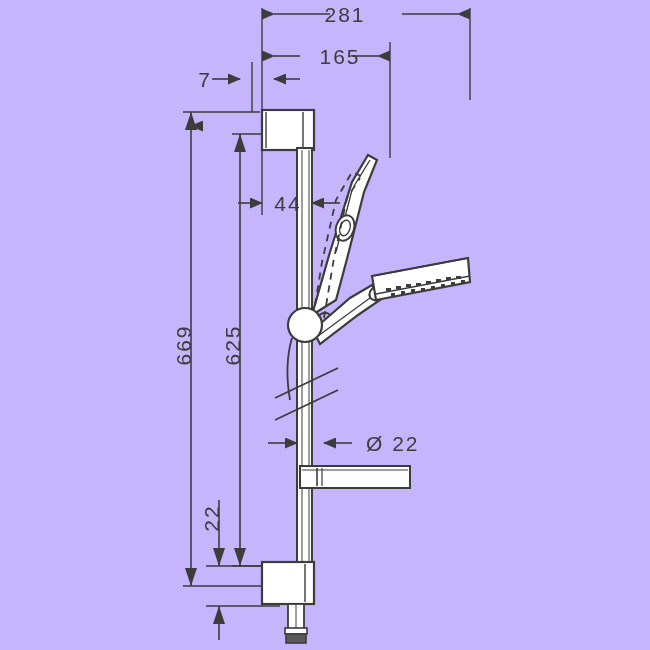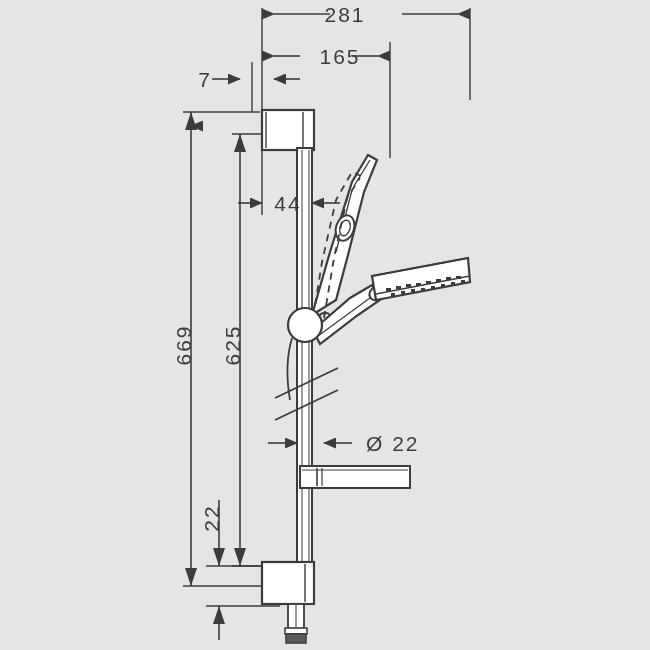--- a/index.html
+++ b/index.html
@@ -1,20 +1,20 @@
 <!DOCTYPE html>
 <html><head>
 <meta charset="utf-8">
 <style>
   html,body{margin:0;padding:0;background:#ffffff;}
   body{
     font-family:"Liberation Sans", sans-serif;
     width:650px;height:650px;overflow:hidden;
   }
-  #stage{position:relative;width:650px;height:650px;background:#e5e5e5;}
+  #stage{position:relative;width:650px;height:650px;background:#c4b5fd;}
   svg#drawing{position:absolute;left:0;top:0;width:650px;height:650px;}
   .dimtext{
     font-family:"Liberation Sans", sans-serif;
     font-size:21px;
     fill:#3c3c3c;
     letter-spacing:2px;
   }
   .dimtext-v{
     font-family:"Liberation Sans", sans-serif;
     font-size:21px;

